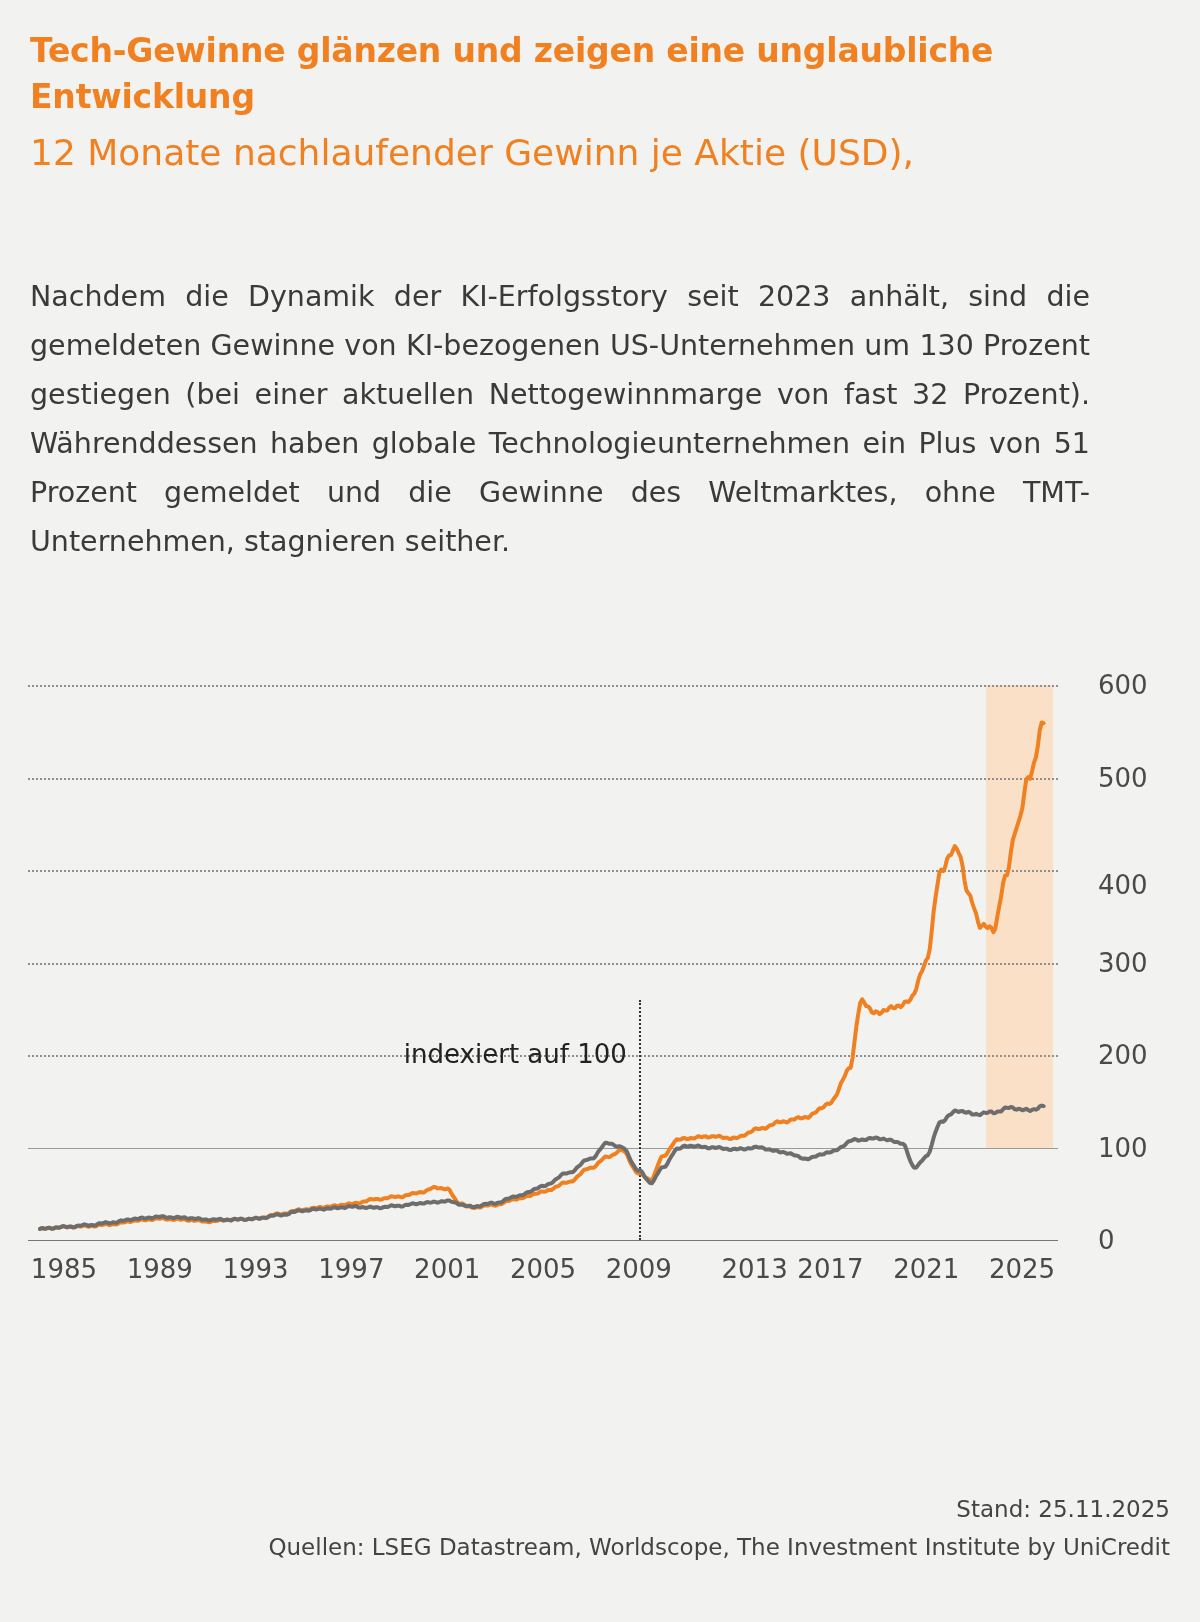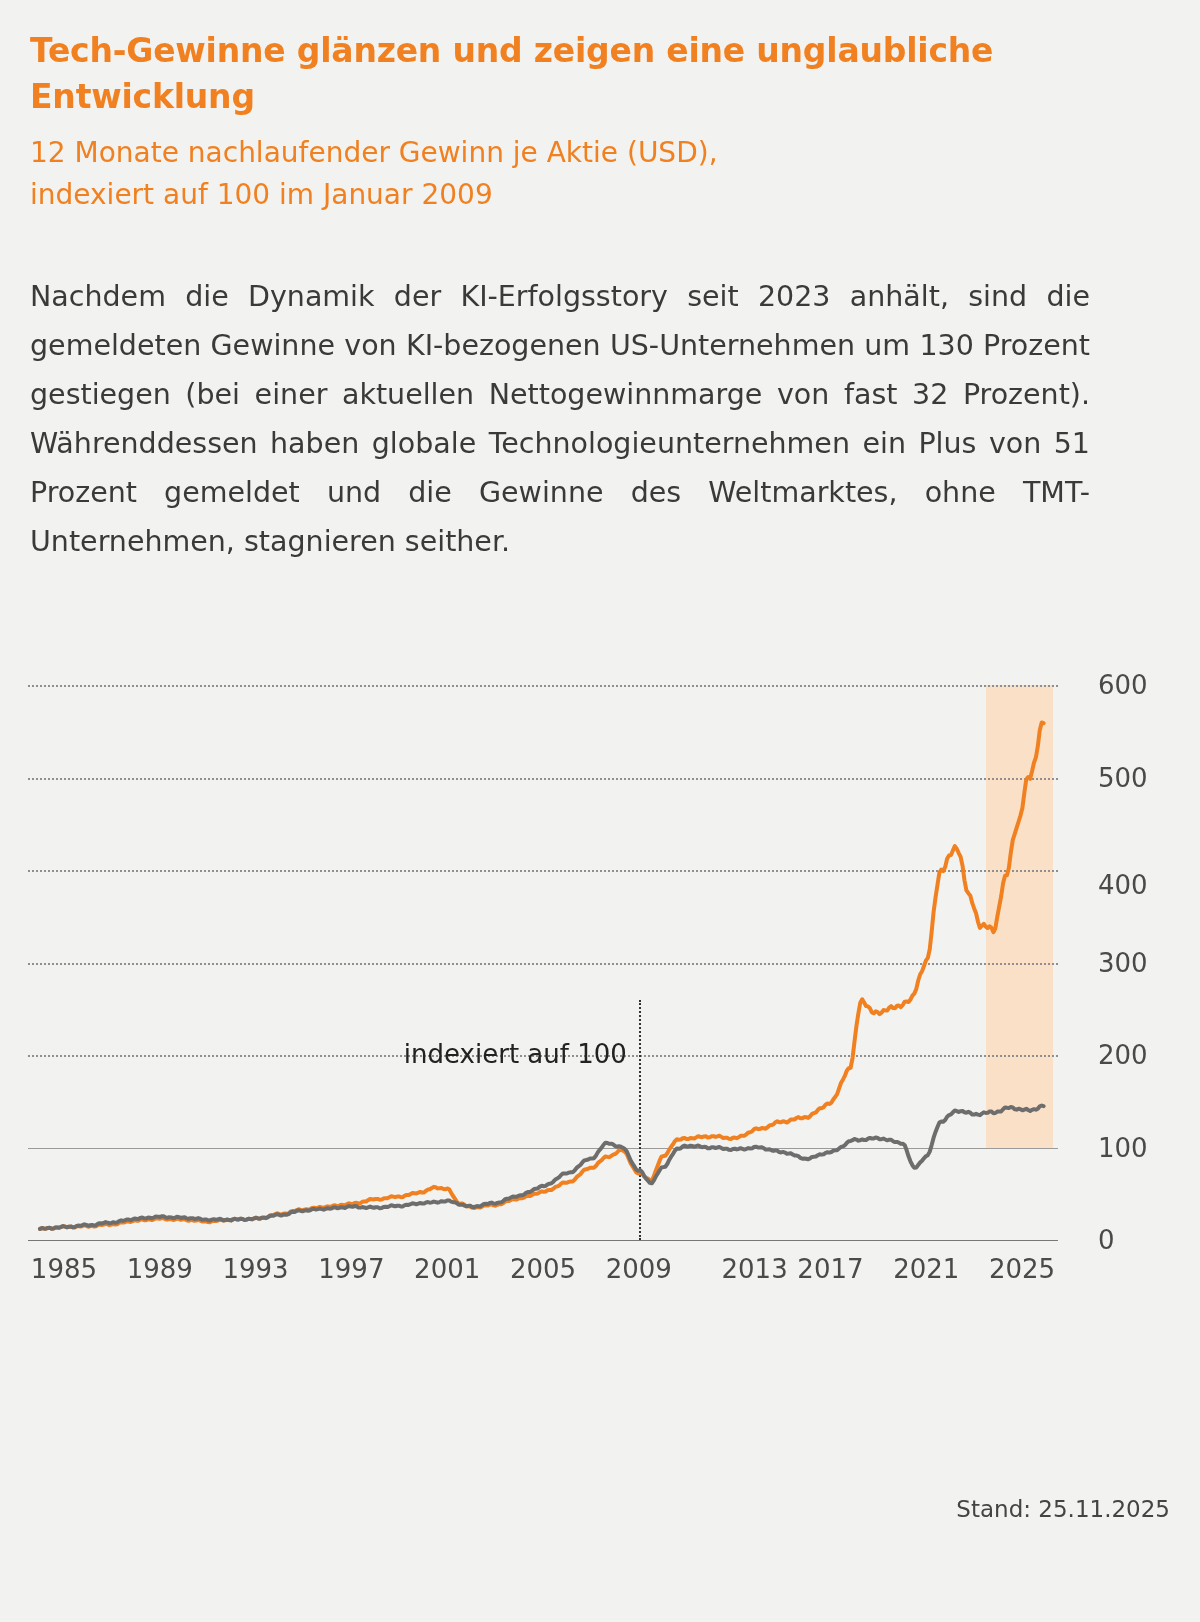--- a/index.html
+++ b/index.html
@@ -31,21 +31,21 @@
     line-height: 46px;
     font-weight: bold;
     color: #F08020;
     letter-spacing: -0.2px;
   }
   .subhead {
     position: absolute;
     left: 30px;
     top: 132px;
     width: 1000px;
-    font-size: 28px;
+    font-size: 36px;
     line-height: 42px;
     color: #F08020;
   }
   .intro {
     position: absolute;
     left: 30px;
     top: 272px;
     width: 1060px;
     font-size: 28.5px;
     line-height: 49px;
@@ -159,21 +159,21 @@
 </style>
 </head>
 <body>
 
 <div class="page">
 
   <div class="headline">Tech-Gewinne glänzen und zeigen eine unglaubliche Entwicklung</div>
 
   <div class="subhead">
     
-    <span id="subhead-text"><div>12 Monate nachlaufender Gewinn je Aktie (USD),</div><div>indexiert auf 100 im Januar 2009</div></span>
+    <span id="subhead-text"><div>12 Monate nachlaufender Gewinn je Aktie (USD),</div></span>
   </div>
 
   <div class="intro">Nachdem die Dynamik der KI-Erfolgsstory seit 2023 anhält, sind die gemeldeten Gewinne von KI-bezogenen US-Unternehmen um 130 Prozent gestiegen (bei einer aktuellen Nettogewinnmarge von fast 32 Prozent). Währenddessen haben globale Technologieunternehmen ein Plus von 51 Prozent gemeldet und die Gewinne des Weltmarktes, ohne TMT-Unternehmen, stagnieren seither.</div>
 
   <div class="chart-area">
     <div class="plot" id="plot">
         <div class="highlight-band" style="left: 958.14px; width: 67.0698px; top: 0px; height: 462.5px; background: rgb(250, 224, 198);"></div>
         <div class="baseline" style="top: 462.5px;"></div>
         <div class="gridline" style="top: 370px;"></div>
         <div class="gridline" style="top: 277.5px;"></div>
@@ -206,15 +206,16 @@
         <svg width="1030" height="555" viewBox="0 0 1030 555" style="position: absolute; left: 0px; top: 0px;">
           <path d="M11.98 543.90 L13.91 543.05 L15.84 543.49 L17.77 543.72 L19.70 542.91 L21.63 542.80 L23.56 543.67 L25.49 543.57 L27.42 542.53 L29.35 542.43 L31.28 542.76 L33.21 541.93 L35.14 541.08 L37.07 541.69 L39.00 542.30 L40.93 541.76 L42.86 541.65 L44.79 542.52 L46.72 542.48 L48.65 541.36 L50.58 541.13 L52.51 541.57 L54.44 540.98 L56.37 540.22 L58.30 540.87 L60.23 541.70 L62.16 541.23 L64.09 540.88 L66.02 541.49 L67.95 541.34 L69.88 540.03 L71.81 539.57 L73.74 540.02 L75.67 539.60 L77.60 538.82 L79.53 539.35 L81.46 540.16 L83.39 539.67 L85.32 539.10 L87.25 539.49 L89.18 539.27 L91.11 537.87 L93.04 537.21 L94.97 537.62 L96.90 537.25 L98.83 536.28 L100.76 536.45 L102.69 536.98 L104.62 536.21 L106.55 535.28 L108.48 535.63 L110.41 535.75 L112.34 534.73 L114.27 534.36 L116.20 535.18 L118.13 535.26 L120.06 534.46 L121.99 534.57 L123.92 535.11 L125.85 534.36 L127.78 533.26 L129.71 533.48 L131.64 533.84 L133.57 533.18 L135.50 533.06 L137.43 534.19 L139.36 534.68 L141.29 534.08 L143.22 534.23 L145.15 534.97 L147.08 534.53 L149.01 533.63 L150.94 534.05 L152.87 534.77 L154.80 534.36 L156.73 534.18 L158.66 535.25 L160.59 535.77 L162.52 535.08 L164.45 535.03 L166.38 535.81 L168.31 535.62 L170.24 534.92 L172.17 535.52 L174.11 536.59 L176.04 536.46 L177.97 536.23 L179.90 537.07 L181.83 537.37 L183.76 536.29 L185.69 535.69 L187.62 536.09 L189.55 535.72 L191.48 534.72 L193.41 534.94 L195.34 535.76 L197.27 535.38 L199.20 534.70 L201.13 535.15 L203.06 535.39 L204.99 534.37 L206.92 533.79 L208.85 534.42 L210.78 534.47 L212.71 533.73 L214.64 534.02 L216.57 534.95 L218.50 534.63 L220.43 533.77 L222.36 534.00 L224.29 534.24 L226.22 533.30 L228.15 532.75 L230.08 533.44 L232.01 533.58 L233.94 532.63 L235.87 532.40 L237.80 532.81 L239.73 531.99 L241.66 530.46 L243.59 530.08 L245.52 530.05 L247.45 528.98 L249.38 528.27 L251.31 529.09 L253.24 529.63 L255.17 528.84 L257.10 528.48 L259.03 528.81 L260.96 528.01 L262.89 526.37 L264.82 525.88 L266.75 525.97 L268.68 525.05 L270.61 524.24 L272.54 524.86 L274.47 525.37 L276.40 524.68 L278.33 524.27 L280.26 524.71 L282.19 524.22 L284.12 522.86 L286.05 522.62 L287.98 523.13 L289.91 522.63 L291.84 521.91 L293.77 522.44 L295.70 522.87 L297.63 521.97 L299.56 521.35 L301.49 521.81 L303.42 521.59 L305.35 520.44 L307.28 520.29 L309.21 521.01 L311.14 520.68 L313.07 519.83 L315.00 520.07 L316.93 520.35 L318.86 519.27 L320.79 518.36 L322.72 518.79 L324.65 518.93 L326.58 518.00 L328.51 517.83 L330.44 518.51 L332.37 518.09 L334.30 516.85 L336.23 516.57 L338.16 516.51 L340.09 515.20 L342.02 513.98 L343.95 514.23 L345.88 514.50 L347.81 513.89 L349.74 513.90 L351.67 514.79 L353.60 514.63 L355.53 513.44 L357.46 513.14 L359.39 513.29 L361.32 512.31 L363.25 511.25 L365.18 511.66 L367.11 512.15 L369.04 511.54 L370.98 511.39 L372.91 512.22 L374.84 512.02 L376.77 510.62 L378.70 510.02 L380.63 510.10 L382.56 509.15 L384.49 507.96 L386.42 508.15 L388.35 508.52 L390.28 507.67 L392.21 507.02 L394.14 507.52 L396.07 507.43 L398.00 505.77 L399.93 504.59 L401.86 504.23 L403.79 503.09 L405.72 501.83 L407.65 502.31 L409.58 503.38 L411.51 503.24 L413.44 503.06 L415.37 503.97 L417.30 504.35 L419.23 503.46 L421.16 504.26 L423.09 507.64 L425.02 511.00 L426.95 513.72 L428.88 516.85 L430.81 518.95 L432.74 518.62 L434.67 518.52 L436.60 519.92 L438.53 521.26 L440.46 521.37 L442.39 521.75 L444.32 522.84 L446.25 523.05 L448.18 522.24 L450.11 522.23 L452.04 522.61 L453.97 521.68 L455.90 520.38 L457.83 520.40 L459.76 520.58 L461.69 519.73 L463.62 519.39 L465.55 520.33 L467.48 520.67 L469.41 519.73 L471.34 519.30 L473.27 519.36 L475.20 518.17 L477.13 516.48 L479.06 516.09 L480.99 516.06 L482.92 514.95 L484.85 514.09 L486.78 514.50 L488.71 514.48 L490.64 513.39 L492.57 512.99 L494.50 513.26 L496.43 512.45 L498.36 510.99 L500.29 510.73 L502.22 510.92 L504.15 509.89 L506.08 508.76 L508.01 508.79 L509.94 508.49 L511.87 507.03 L513.80 506.30 L515.73 506.86 L517.66 506.50 L519.59 505.22 L521.52 504.89 L523.45 504.98 L525.38 503.69 L527.31 501.97 L529.24 501.34 L531.17 500.57 L533.10 498.66 L535.03 497.42 L536.96 497.70 L538.89 497.75 L540.82 496.90 L542.75 496.54 L544.68 496.40 L546.61 494.70 L548.54 492.20 L550.47 490.70 L552.40 489.24 L554.33 486.69 L556.26 484.67 L558.19 484.27 L560.12 483.80 L562.05 482.75 L563.98 482.74 L565.91 482.80 L567.85 481.10 L569.78 478.33 L571.71 476.55 L573.64 475.19 L575.57 472.97 L577.50 471.41 L579.43 471.85 L581.36 472.22 L583.29 470.84 L585.22 469.61 L587.15 469.03 L589.08 467.46 L591.01 465.29 L592.94 464.75 L594.87 465.54 L596.80 466.70 L598.73 469.07 L600.66 473.52 L602.59 478.10 L604.52 481.29 L606.45 484.33 L608.38 487.46 L610.31 488.51 L612.24 487.81 L614.17 488.92 L616.10 491.28 L618.03 492.72 L619.96 493.63 L621.89 495.17 L623.82 495.38 L625.75 491.50 L627.68 485.99 L629.61 480.97 L631.54 475.93 L633.47 471.69 L635.40 471.02 L637.33 470.79 L639.26 468.35 L641.19 464.62 L643.12 461.79 L645.05 459.33 L646.98 456.09 L648.91 454.21 L650.84 454.69 L652.77 454.58 L654.70 453.24 L656.63 452.95 L658.56 454.04 L660.49 454.07 L662.42 453.05 L664.35 453.13 L666.28 453.50 L668.21 452.36 L670.14 451.23 L672.07 451.79 L674.00 452.25 L675.93 451.43 L677.86 451.33 L679.79 452.42 L681.72 452.37 L683.65 451.18 L685.58 451.20 L687.51 451.93 L689.44 451.39 L691.37 450.77 L693.30 451.88 L695.23 453.03 L697.16 452.71 L699.09 452.72 L701.02 453.86 L702.95 453.96 L704.88 452.75 L706.81 452.57 L708.74 453.13 L710.67 452.27 L712.60 450.83 L714.53 450.82 L716.46 450.85 L718.39 449.16 L720.32 447.50 L722.25 447.20 L724.18 446.24 L726.11 444.06 L728.04 443.25 L729.97 444.05 L731.90 443.94 L733.83 442.95 L735.76 443.28 L737.69 443.71 L739.62 442.18 L741.55 440.38 L743.48 440.07 L745.41 439.34 L747.34 437.24 L749.27 436.33 L751.20 437.18 L753.13 437.15 L755.06 436.30 L756.99 436.76 L758.92 437.52 L760.85 436.26 L762.79 434.54 L764.72 434.52 L766.65 434.41 L768.58 432.81 L770.51 432.13 L772.44 433.21 L774.37 433.30 L776.30 432.07 L778.23 432.16 L780.16 432.87 L782.09 431.33 L784.02 428.89 L785.95 428.12 L787.88 427.46 L789.81 425.05 L791.74 423.18 L793.67 423.16 L795.60 422.24 L797.53 419.67 L799.46 418.51 L801.39 418.89 L803.32 417.81 L805.25 414.55 L807.18 412.02 L809.11 409.10 L811.04 403.59 L812.97 397.99 L814.90 394.68 L816.83 390.95 L818.76 385.76 L820.69 383.21 L822.62 382.74 L824.55 373.09 L826.48 356.67 L828.41 341.13 L830.34 328.56 L832.27 317.73 L834.20 314.27 L836.13 317.55 L838.06 320.95 L839.99 321.39 L841.92 323.27 L843.85 327.42 L845.78 328.28 L847.71 326.36 L849.64 327.13 L851.57 329.20 L853.50 327.73 L855.43 325.06 L857.36 325.39 L859.29 325.50 L861.22 322.55 L863.15 321.17 L865.08 323.04 L867.01 323.21 L868.94 320.75 L870.87 320.59 L872.80 322.08 L874.73 320.13 L876.66 316.62 L878.59 316.48 L880.52 317.10 L882.45 314.52 L884.38 310.64 L886.31 308.59 L888.24 304.11 L890.17 295.77 L892.10 289.51 L894.03 286.33 L895.96 281.03 L897.89 275.68 L899.82 272.96 L901.75 264.13 L903.68 246.47 L905.61 226.73 L907.54 212.39 L909.47 199.89 L911.40 187.61 L913.33 184.68 L915.26 186.03 L917.19 181.98 L919.12 173.77 L921.05 170.41 L922.98 170.07 L924.91 165.42 L926.84 161.12 L928.77 163.71 L930.70 168.05 L932.63 171.89 L934.56 180.84 L936.49 195.35 L938.42 205.36 L940.35 208.21 L942.28 210.47 L944.21 217.94 L946.14 223.41 L948.07 228.24 L950.00 236.79 L951.93 242.91 L953.86 240.77 L955.79 238.77 L957.72 241.64 L959.66 243.05 L961.59 241.29 L963.52 242.86 L965.45 247.12 L967.38 243.25 L969.31 231.68 L971.24 221.29 L973.17 211.25 L975.10 198.24 L977.03 190.63 L978.96 190.25 L980.89 182.82 L982.82 167.60 L984.75 155.08 L986.68 149.06 L988.61 142.93 L990.54 136.77 L992.47 130.61 L994.40 122.89 L996.33 108.03 L998.26 94.43 L1000.19 92.02 L1002.12 93.87 L1004.05 86.31 L1005.98 77.74 L1007.91 72.40 L1009.84 61.17 L1011.77 45.16 L1013.70 37.52 L1015.63 38.09 " fill="none" stroke="#F08020" stroke-width="4" stroke-linejoin="round" stroke-linecap="round"></path>
           <path d="M11.98 543.90 L13.91 543.05 L15.84 543.49 L17.77 543.72 L19.70 542.91 L21.63 542.80 L23.56 543.67 L25.49 543.57 L27.42 542.53 L29.35 542.43 L31.28 542.76 L33.21 541.93 L35.14 541.08 L37.07 541.68 L39.00 542.25 L40.93 541.65 L42.86 541.46 L44.79 542.23 L46.72 542.08 L48.65 540.86 L50.58 540.51 L52.51 540.85 L54.44 540.18 L56.37 539.34 L58.30 539.95 L60.23 540.77 L62.16 540.29 L64.09 539.88 L66.02 540.42 L67.95 540.17 L69.88 538.76 L71.81 538.18 L73.74 538.52 L75.67 538.00 L77.60 537.12 L79.53 537.58 L81.46 538.34 L83.39 537.82 L85.32 537.25 L87.25 537.64 L89.18 537.42 L91.11 536.02 L93.04 535.36 L94.97 535.77 L96.90 535.40 L98.83 534.43 L100.76 534.60 L102.69 535.13 L104.62 534.36 L106.55 533.43 L108.48 533.78 L110.41 533.90 L112.34 532.88 L114.27 532.51 L116.20 533.33 L118.13 533.41 L120.06 532.61 L121.99 532.72 L123.92 533.26 L125.85 532.51 L127.78 531.41 L129.71 531.63 L131.64 531.99 L133.57 531.33 L135.50 531.21 L137.43 532.34 L139.36 532.83 L141.29 532.23 L143.22 532.38 L145.15 533.12 L147.08 532.68 L149.01 531.78 L150.94 532.20 L152.87 532.92 L154.80 532.51 L156.73 532.33 L158.66 533.40 L160.59 533.92 L162.52 533.23 L164.45 533.18 L166.38 533.96 L168.31 533.77 L170.24 533.07 L172.17 533.67 L174.11 534.74 L176.04 534.61 L177.97 534.38 L179.90 535.22 L181.83 535.56 L183.76 534.59 L185.69 534.14 L187.62 534.72 L189.55 534.56 L191.48 533.78 L193.41 534.22 L195.34 535.25 L197.27 535.06 L199.20 534.53 L201.13 535.10 L203.06 535.39 L204.99 534.37 L206.92 533.79 L208.85 534.42 L210.78 534.47 L212.71 533.73 L214.64 534.02 L216.57 534.95 L218.50 534.63 L220.43 533.77 L222.36 534.00 L224.29 534.24 L226.22 533.30 L228.15 532.75 L230.08 533.47 L232.01 533.66 L233.94 532.80 L235.87 532.66 L237.80 533.18 L239.73 532.46 L241.66 531.05 L243.59 530.77 L245.52 530.83 L247.45 529.84 L249.38 529.18 L251.31 530.02 L253.24 530.55 L255.17 529.76 L257.10 529.41 L259.03 529.74 L260.96 528.93 L262.89 527.30 L264.82 526.80 L266.75 526.89 L268.68 525.97 L270.61 525.16 L272.54 525.78 L274.47 526.29 L276.40 525.61 L278.33 525.23 L280.26 525.73 L282.19 525.32 L284.12 524.06 L286.05 523.93 L287.98 524.55 L289.91 524.16 L291.84 523.54 L293.77 524.16 L295.70 524.66 L297.63 523.81 L299.56 523.20 L301.49 523.68 L303.42 523.51 L305.35 522.43 L307.28 522.37 L309.21 523.20 L311.14 522.98 L313.07 522.24 L315.00 522.59 L316.93 522.96 L318.86 521.96 L320.79 521.10 L322.72 521.56 L324.65 521.75 L326.58 521.04 L328.51 521.26 L330.44 522.45 L332.37 522.63 L334.30 522.04 L336.23 522.42 L338.16 523.02 L340.09 522.31 L342.02 521.60 L343.95 522.26 L345.88 522.77 L347.81 522.22 L349.74 522.25 L351.67 523.20 L353.60 523.11 L355.53 522.02 L357.46 521.82 L359.39 522.09 L361.32 521.21 L363.25 520.26 L365.18 520.76 L367.11 521.33 L369.04 520.77 L370.98 520.64 L372.91 521.50 L374.84 521.38 L376.77 520.12 L378.70 519.70 L380.63 519.97 L382.56 519.24 L384.49 518.27 L386.42 518.68 L388.35 519.25 L390.28 518.57 L392.21 518.04 L394.14 518.61 L396.07 518.59 L398.00 517.42 L399.93 517.08 L401.86 517.67 L403.79 517.36 L405.72 516.60 L407.65 517.05 L409.58 517.72 L411.51 517.02 L413.44 516.22 L415.37 516.56 L417.30 516.53 L419.23 515.49 L421.16 515.38 L423.09 516.60 L425.02 517.18 L426.95 517.19 L428.88 518.31 L430.81 519.78 L432.74 519.87 L434.67 519.67 L436.60 520.61 L438.53 521.32 L440.46 520.84 L442.39 520.86 L444.32 521.91 L446.25 522.08 L448.18 521.21 L450.11 521.11 L452.04 521.40 L453.97 520.36 L455.90 518.95 L457.83 518.86 L459.76 518.94 L461.69 518.00 L463.62 517.59 L465.55 518.49 L467.48 518.82 L469.41 517.86 L471.34 517.38 L473.27 517.35 L475.20 516.08 L477.13 514.28 L479.06 513.78 L480.99 513.64 L482.92 512.42 L484.85 511.47 L486.78 511.80 L488.71 511.73 L490.64 510.61 L492.57 510.18 L494.50 510.33 L496.43 509.32 L498.36 507.59 L500.29 507.04 L502.22 506.90 L504.15 505.53 L506.08 504.08 L508.01 503.81 L509.94 503.26 L511.87 501.61 L513.80 500.77 L515.73 501.30 L517.66 500.83 L519.59 499.32 L521.52 498.67 L523.45 498.37 L525.38 496.66 L527.31 494.49 L529.24 493.42 L531.17 492.23 L533.10 489.97 L535.03 488.44 L536.96 488.52 L538.89 488.50 L540.82 487.65 L542.75 487.29 L544.68 487.15 L546.61 485.45 L548.54 482.95 L550.47 481.45 L552.40 479.99 L554.33 477.44 L556.26 475.42 L558.19 475.02 L560.12 474.55 L562.05 473.50 L563.98 473.43 L565.91 473.15 L567.85 470.88 L569.78 467.38 L571.71 464.80 L573.64 462.69 L575.57 459.74 L577.50 457.64 L579.43 458.00 L581.36 458.87 L583.29 458.73 L585.22 459.41 L587.15 461.11 L589.08 461.65 L591.01 461.20 L592.94 461.76 L594.87 462.77 L596.80 463.91 L598.73 466.27 L600.66 470.74 L602.59 475.33 L604.52 478.51 L606.45 481.56 L608.38 484.69 L610.31 485.74 L612.24 485.25 L614.17 487.21 L616.10 490.80 L618.03 493.56 L619.96 495.62 L621.89 497.86 L623.82 498.33 L625.75 495.55 L627.68 491.79 L629.61 488.76 L631.54 485.54 L633.47 482.52 L635.40 482.11 L637.33 481.73 L639.26 479.02 L641.19 474.95 L643.12 471.71 L645.05 468.85 L646.98 465.46 L648.91 463.54 L650.84 463.81 L652.77 463.22 L654.70 461.40 L656.63 460.62 L658.56 461.38 L660.49 461.47 L662.42 460.69 L664.35 461.03 L666.28 461.72 L668.21 461.06 L670.14 460.45 L672.07 461.39 L674.00 462.22 L675.93 461.85 L677.86 462.07 L679.79 463.27 L681.72 463.35 L683.65 462.31 L685.58 462.33 L687.51 463.00 L689.44 462.53 L691.37 462.00 L693.30 463.01 L695.23 464.06 L697.16 463.80 L699.09 463.83 L701.02 464.87 L702.95 464.97 L704.88 463.90 L706.81 463.74 L708.74 464.39 L710.67 463.96 L712.60 463.20 L714.53 463.82 L716.46 464.54 L718.39 463.80 L720.32 463.11 L722.25 463.55 L724.18 463.34 L726.11 462.01 L728.04 461.69 L729.97 462.53 L731.90 462.55 L733.83 462.17 L735.76 463.19 L737.69 464.53 L739.62 464.42 L741.55 464.21 L743.48 465.23 L745.41 465.88 L747.34 465.39 L749.27 465.66 L751.20 467.03 L753.13 467.43 L755.06 466.91 L756.99 467.53 L758.92 468.67 L760.85 468.57 L762.79 468.33 L764.72 469.44 L766.65 470.53 L768.58 470.57 L770.51 471.19 L772.44 472.92 L774.37 473.76 L776.30 473.44 L778.23 473.73 L780.16 474.26 L782.09 473.34 L784.02 471.90 L785.95 471.67 L787.88 471.53 L789.81 470.26 L791.74 469.35 L793.67 469.64 L795.60 469.30 L797.53 467.87 L799.46 467.28 L801.39 467.62 L803.32 467.03 L805.25 465.68 L807.18 465.37 L809.11 465.19 L811.04 463.57 L812.97 461.92 L814.90 461.43 L816.83 460.34 L818.76 457.90 L820.69 456.31 L822.62 456.06 L824.55 455.16 L826.48 454.04 L828.41 454.59 L830.34 455.65 L832.27 455.21 L834.20 454.50 L836.13 455.04 L838.06 455.10 L839.99 453.65 L841.92 452.88 L843.85 453.50 L845.78 453.38 L847.71 452.50 L849.64 453.01 L851.57 454.26 L853.50 454.13 L855.43 453.61 L857.36 454.50 L859.29 455.29 L861.22 454.70 L863.15 454.71 L865.08 456.22 L867.01 457.09 L868.94 456.88 L870.87 457.59 L872.80 458.87 L874.73 458.65 L876.66 460.04 L878.59 465.07 L880.52 471.33 L882.45 476.31 L884.38 480.23 L886.31 482.86 L888.24 482.59 L890.17 480.06 L892.10 477.58 L894.03 475.76 L895.96 473.30 L897.89 471.20 L899.82 470.14 L901.75 466.64 L903.68 460.06 L905.61 452.65 L907.54 446.95 L909.47 442.04 L911.40 437.55 L913.33 436.48 L915.26 436.69 L917.19 434.96 L919.12 431.76 L921.05 430.05 L922.98 429.33 L924.91 427.28 L926.84 425.47 L928.77 426.12 L930.70 427.05 L932.63 426.15 L934.56 425.90 L936.49 427.30 L938.42 427.69 L940.35 426.88 L942.28 427.69 L944.21 429.53 L946.14 429.56 L948.07 428.82 L950.00 429.62 L951.93 430.19 L953.86 428.64 L955.79 427.37 L957.72 427.89 L959.66 427.76 L961.59 426.40 L963.52 426.58 L965.45 428.18 L967.38 428.01 L969.31 426.56 L971.24 426.46 L973.17 426.38 L975.10 424.27 L977.03 422.39 L978.96 422.74 L980.89 422.97 L982.82 421.99 L984.75 422.37 L986.68 424.28 L988.61 424.63 L990.54 423.69 L992.47 424.27 L994.40 425.36 L996.33 424.60 L998.26 423.80 L1000.19 425.05 L1002.12 426.00 L1004.05 424.84 L1005.98 424.13 L1007.91 424.68 L1009.84 423.69 L1011.77 421.25 L1013.70 420.53 L1015.63 421.16 " fill="none" stroke="#6d6d6d" stroke-width="4" stroke-linejoin="round" stroke-linecap="round"></path>
         </svg>
       </div>
   </div>
 
 
   <div class="footer">
     <div>Stand: 25.11.2025</div>
+    <div>Quellen: LSEG Datastream, Worldscope, The Investment Institute by UniCredit</div>
   </div>
 
 </div>
 
 </body></html>

